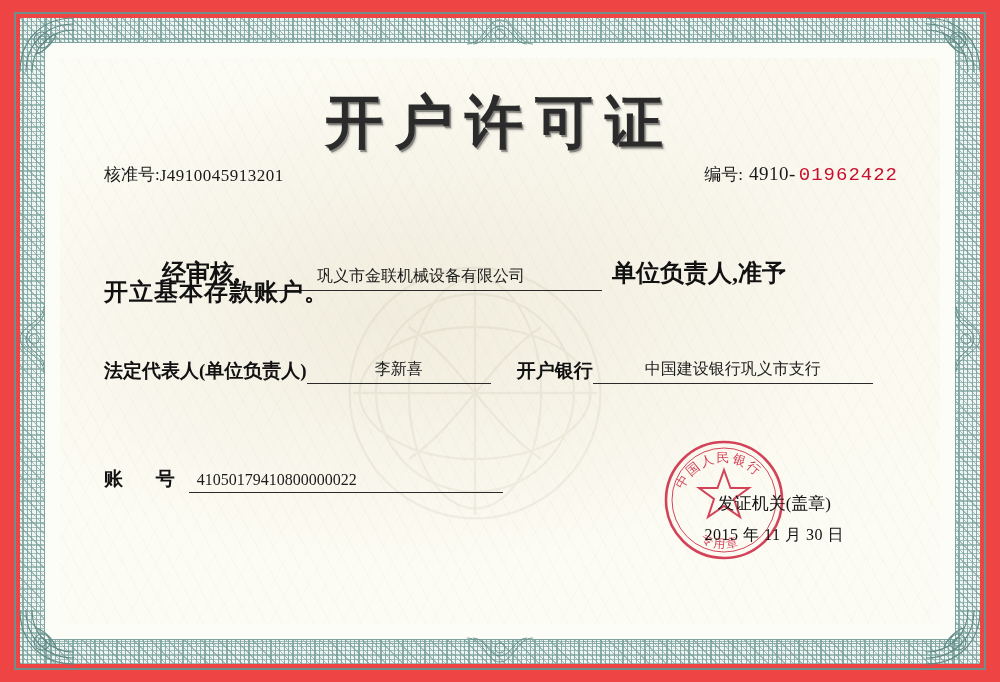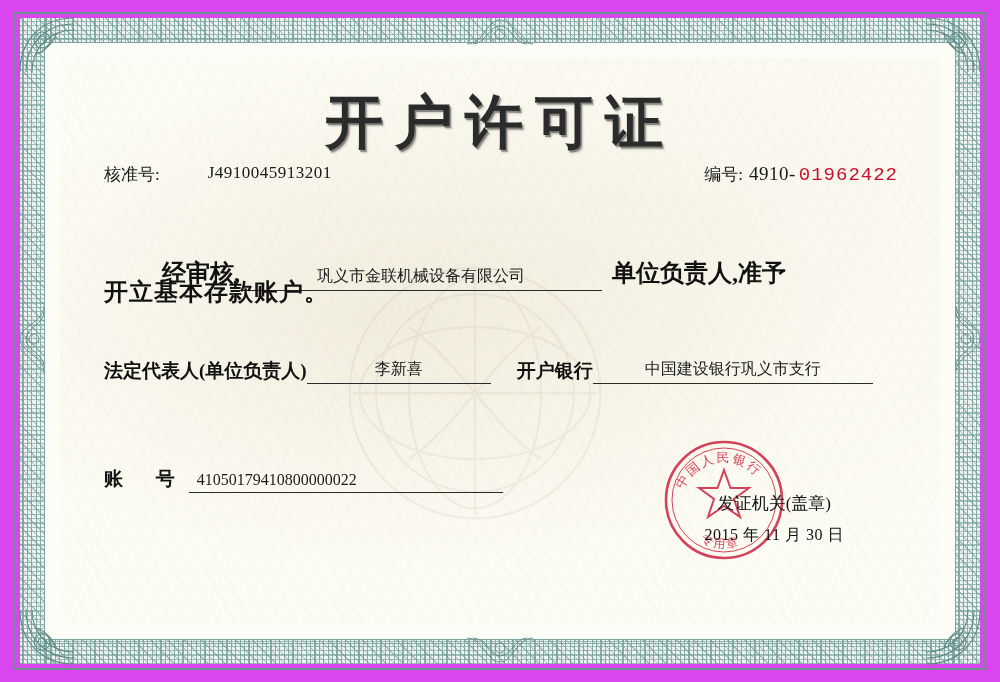--- a/index.html
+++ b/index.html
@@ -12,21 +12,21 @@
     height: 682px;
     overflow: hidden;
     font-family: "Liberation Serif", "DejaVu Serif", serif;
   }
 
   
   .certificate {
     position: relative;
     width: 1000px;
     height: 682px;
-    background: #d946ef;
+    background: #ef4444;
     box-sizing: border-box;
   }
 
   
   .border-outer {
     position: absolute;
     left: 14px;
     top: 12px;
     right: 14px;
     bottom: 12px;
@@ -149,22 +149,21 @@
 
   
   .row-approval {
     position: absolute;
     left: 44px;
     right: 30px;
     top: 105px;
     font-size: 17px;
     color: #1a1a1a;
     display: flex;
-    align-items: flex-start;
-    gap: 48px;
+    align-items: flex-end;
   }
   .lbl { white-space: nowrap; }
   .approval-val {
     font-family: "Liberation Serif", serif;
     font-size: 17px;
     letter-spacing: .5px;
   }
   .serial-wrap {
     margin-left: auto;
     display: flex;

